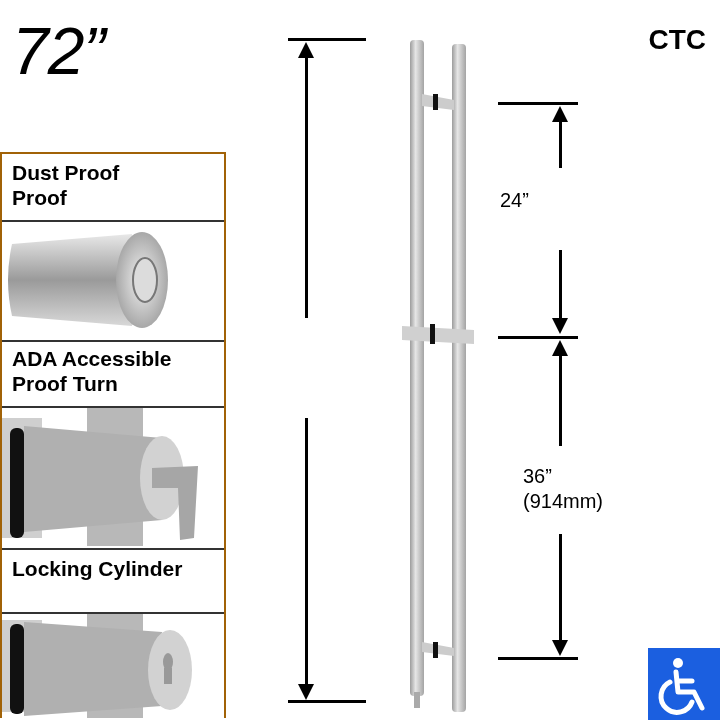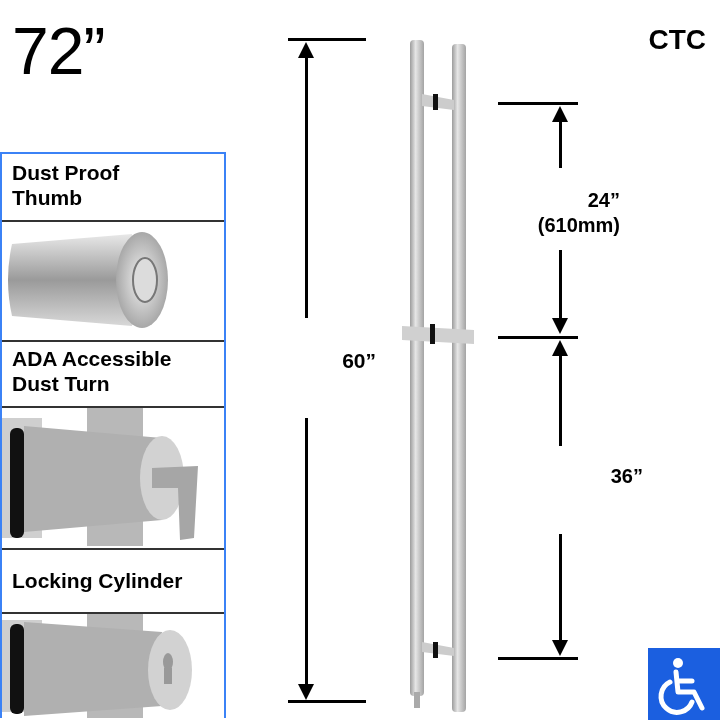--- a/index.html
+++ b/index.html
@@ -1,42 +1,42 @@
 <!DOCTYPE html>
 <html><head>
 <meta charset="utf-8">
 <style>
   html,body{margin:0;padding:0;background:#fff;}
   body{width:720px;height:720px;position:relative;overflow:hidden;font-family:"Liberation Sans","DejaVu Sans",sans-serif;color:#000;}
   .abs{position:absolute;}
-  .big-title{left:12px;top:18px;font-size:66px;line-height:66px;font-weight:400;letter-spacing:-1px;}
+  .big-title{left:12px;top:18px;font-size:66px;line-height:66px;font-weight:400;letter-spacing:-1px;font-style:italic;}
   .ctc{right:14px;top:26px;text-align:center;font-size:28px;line-height:28px;font-weight:700;}
-  .panel{left:0;top:152px;width:226px;height:566px;border:2px solid #3b82f6;box-sizing:border-box;}
+  .panel{left:0;top:152px;width:226px;height:566px;border:2px solid #a16207;box-sizing:border-box;}
   .cell-label{position:absolute;left:0;width:100%;box-sizing:border-box;padding:6px 10px;font-weight:700;font-size:21px;line-height:25px;border-bottom:2px solid #333;}
   .cell-img{position:absolute;left:0;width:100%;overflow:hidden;border-bottom:2px solid #333;background:#fff;}
-  .dim-text{text-align:right;font-weight:700;font-size:20px;line-height:25px;}
+  .dim-text{text-align:left;font-weight:400;font-size:20px;line-height:25px;}
   .hline{height:3px;background:#000;}
   .vline{width:3px;background:#000;}
   .tri-up{width:0;height:0;border-left:8px solid transparent;border-right:8px solid transparent;border-bottom:16px solid #000;}
   .tri-down{width:0;height:0;border-left:8px solid transparent;border-right:8px solid transparent;border-top:16px solid #000;}
   .ada{right:0;bottom:0;width:72px;height:72px;background:#1b5fe0;}
 </style>
 </head>
 <body>
 
 <div class="abs big-title">72”</div>
 
 <div class="abs ctc">
   <div>CTC</div>
 </div>
 
 <div class="abs panel">
   <div class="cell-label" style="top:0;height:68px;">
     <div>Dust Proof</div>
-    <div>Thumb</div>
+    <div>Proof</div>
   </div>
   <div class="cell-img" style="top:68px;height:118px;">
     <svg width="222" height="116" viewBox="0 0 222 116">
       <defs>
         <linearGradient id="g1" x1="0" y1="0" x2="0" y2="1">
           <stop offset="0" stop-color="#e8e8e8"></stop>
             <stop offset="0.5" stop-color="#9a9a9a"></stop>
             <stop offset="1" stop-color="#d8d8d8"></stop>
         </linearGradient>
         <radialGradient id="g2" cx="0.5" cy="0.5" r="0.5">
@@ -44,53 +44,52 @@
             <stop offset="1" stop-color="#a8a8a8"></stop>
         </radialGradient>
       </defs>
       <path d="M10 22 L130 12 L130 104 L10 94 Q2 58 10 22Z" fill="url(#g1)"></path>
       <ellipse cx="140" cy="58" rx="26" ry="48" fill="url(#g2)"></ellipse>
       <ellipse cx="143" cy="58" rx="12" ry="22" fill="#dcdcdc" stroke="#777" stroke-width="2"></ellipse>
     </svg>
   </div>
   <div class="cell-label" style="top:186px;height:68px;">
     <div>ADA Accessible</div>
-    <div>Dust Turn</div>
+    <div>Proof Turn</div>
   </div>
   <div class="cell-img" style="top:254px;height:140px;">
     <svg width="222" height="138" viewBox="0 0 222 138">
       <rect x="85" y="0" width="56" height="138" fill="#b8b8b8"></rect>
       <rect x="0" y="10" width="40" height="120" fill="#cfcfcf"></rect>
       <rect x="8" y="20" width="14" height="110" rx="6" fill="#111"></rect>
       <path d="M22 18 L160 30 L160 112 L22 124Z" fill="#b0b0b0"></path>
       <ellipse cx="160" cy="70" rx="22" ry="42" fill="#d2d2d2"></ellipse>
       <path d="M150 60 L196 58 L192 130 L178 132 L176 80 L150 80Z" fill="#a6a6a6"></path>
     </svg>
   </div>
-  <div class="cell-label" style="top:394px;height:66px;padding-top:20px;">
+  <div class="cell-label" style="top:394px;height:66px;padding-top:8px;">
     <div>Locking Cylinder</div>
   </div>
   <div class="cell-img" style="top:460px;height:104px;border-bottom:none;">
     <svg width="222" height="104" viewBox="0 0 222 104">
       <rect x="85" y="0" width="56" height="104" fill="#b8b8b8"></rect>
       <rect x="0" y="6" width="40" height="92" fill="#cfcfcf"></rect>
       <rect x="8" y="10" width="14" height="90" rx="6" fill="#111"></rect>
       <path d="M22 8 L160 18 L160 92 L22 102Z" fill="#b0b0b0"></path>
       <ellipse cx="168" cy="56" rx="22" ry="40" fill="#d2d2d2"></ellipse>
       <ellipse cx="166" cy="48" rx="5" ry="9" fill="#999"></ellipse>
       <rect x="162" y="54" width="8" height="16" fill="#999"></rect>
     </svg>
   </div>
 </div>
 
 <div class="abs hline" style="left:288px;top:38px;width:78px;"></div>
 <div class="abs tri-up" style="left:298px;top:42px;"></div>
 <div class="abs vline" style="left:305px;top:56px;height:262px;"></div>
 <div class="abs dim-text" style="left:240px;top:348px;width:136px;font-size:21px;">
-  <div>60”</div>
 </div>
 <div class="abs vline" style="left:305px;top:418px;height:268px;"></div>
 <div class="abs tri-down" style="left:298px;top:684px;"></div>
 <div class="abs hline" style="left:288px;top:700px;width:78px;"></div>
 
 <div class="abs" style="left:400px;top:36px;width:80px;height:680px;">
   <svg width="80" height="680" viewBox="0 0 80 680">
     <defs>
       <linearGradient id="bar" x1="0" y1="0" x2="1" y2="0">
         <stop offset="0" stop-color="#9c9c9c"></stop>
@@ -108,29 +107,29 @@
     <path d="M22 606 L54 612 L54 620 L22 616Z" fill="#ccc"></path>
     <rect x="33" y="606" width="5" height="16" fill="#111"></rect>
   </svg>
 </div>
 
 <div class="abs hline" style="left:498px;top:102px;width:80px;"></div>
 <div class="abs tri-up" style="left:552px;top:106px;"></div>
 <div class="abs vline" style="left:559px;top:120px;height:48px;"></div>
 <div class="abs dim-text" style="left:500px;top:188px;width:120px;">
   <div>24”</div>
-  <div>(610mm)</div>
 </div>
 <div class="abs vline" style="left:559px;top:250px;height:70px;"></div>
 <div class="abs tri-down" style="left:552px;top:318px;"></div>
 <div class="abs hline" style="left:498px;top:336px;width:80px;"></div>
 <div class="abs tri-up" style="left:552px;top:340px;"></div>
 <div class="abs vline" style="left:559px;top:354px;height:92px;"></div>
 <div class="abs dim-text" style="left:523px;top:464px;width:120px;">
   <div>36”</div>
+  <div>(914mm)</div>
 </div>
 <div class="abs vline" style="left:559px;top:534px;height:108px;"></div>
 <div class="abs tri-down" style="left:552px;top:640px;"></div>
 <div class="abs hline" style="left:498px;top:657px;width:80px;"></div>
 
 <div class="abs ada">
   <svg width="72" height="72" viewBox="0 0 72 72">
     <circle cx="30" cy="15" r="5" fill="#fff"></circle>
     <path d="M28 24 L30 44 L46 44 L54 60" stroke="#fff" stroke-width="5" fill="none" stroke-linecap="round" stroke-linejoin="round"></path>
     <path d="M30 33 L44 33" stroke="#fff" stroke-width="5" stroke-linecap="round"></path>

